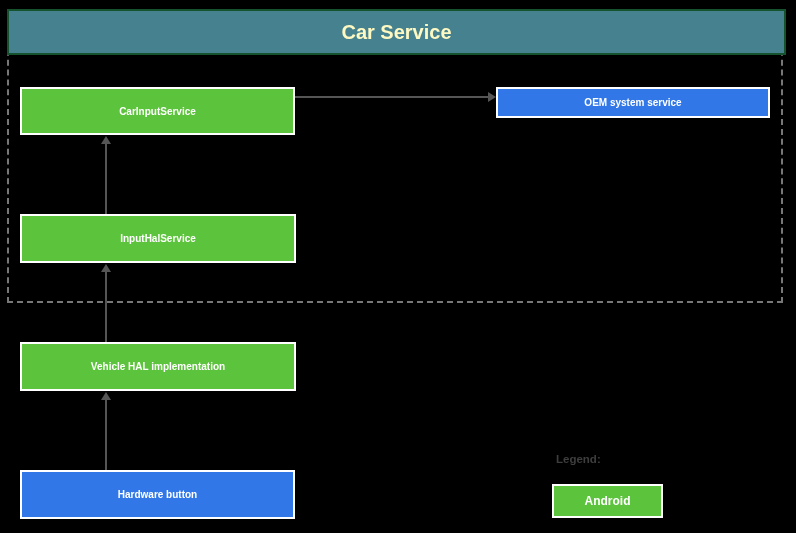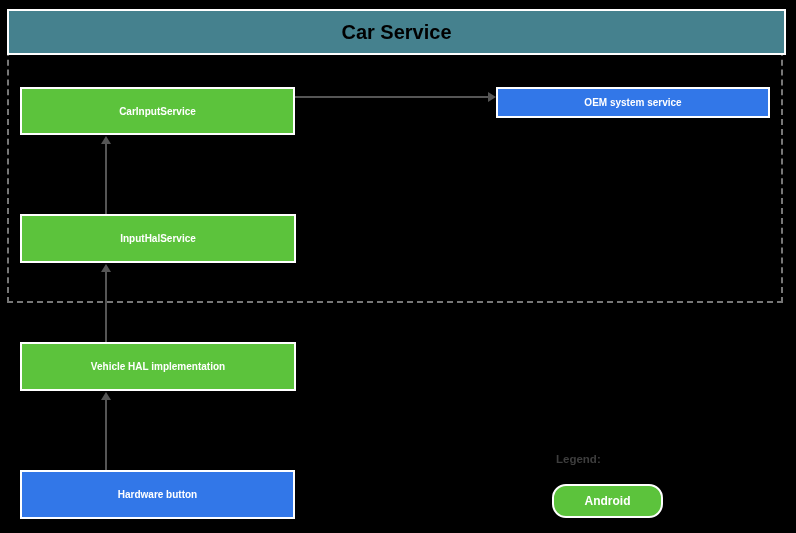--- a/index.html
+++ b/index.html
@@ -16,23 +16,23 @@
     background:var(--background);
     font-family:"Liberation Sans",sans-serif;
     position:relative;overflow:hidden;
   }
   .stage{position:absolute;left:0;top:0;width:796px;height:533px;}
 
   .header{
     position:absolute;left:7px;top:9px;width:779px;height:46px;
     box-sizing:border-box;
     background:var(--header-teal);
-    border:2px solid #ffffff;
+    border:2px solid #14532d;
     display:flex;align-items:center;justify-content:center;
-    color:#000000;font-size:20px;font-weight:bold;
+    color:#fef9c3;font-size:20px;font-weight:bold;
     z-index:3;
   }
 
   .dashed-region{
     position:absolute;left:7px;top:30px;width:776px;height:273px;
     box-sizing:border-box;
     border:2px dashed var(--dashed-gray);
     z-index:1;
   }
 
@@ -91,21 +91,21 @@
     color:#3e3e3e;font-size:11.5px;font-weight:bold;
     z-index:2;
   }
   .legend-box{
     position:absolute;top:484px;height:34px;
     box-sizing:border-box;border:2px solid #ffffff;
     display:flex;align-items:center;justify-content:center;
     color:#ffffff;font-size:12px;font-weight:bold;
     z-index:2;
   }
-  #legend-android{left:552px;width:111px;border-radius:14px;}
+  #legend-android{left:552px;width:111px;}
   #legend-oem{left:673px;width:110px;}
 </style>
 </head>
 <body>
 
 <div class="stage">
 
   <div class="header">
     <span>Car Service</span>
   </div>

